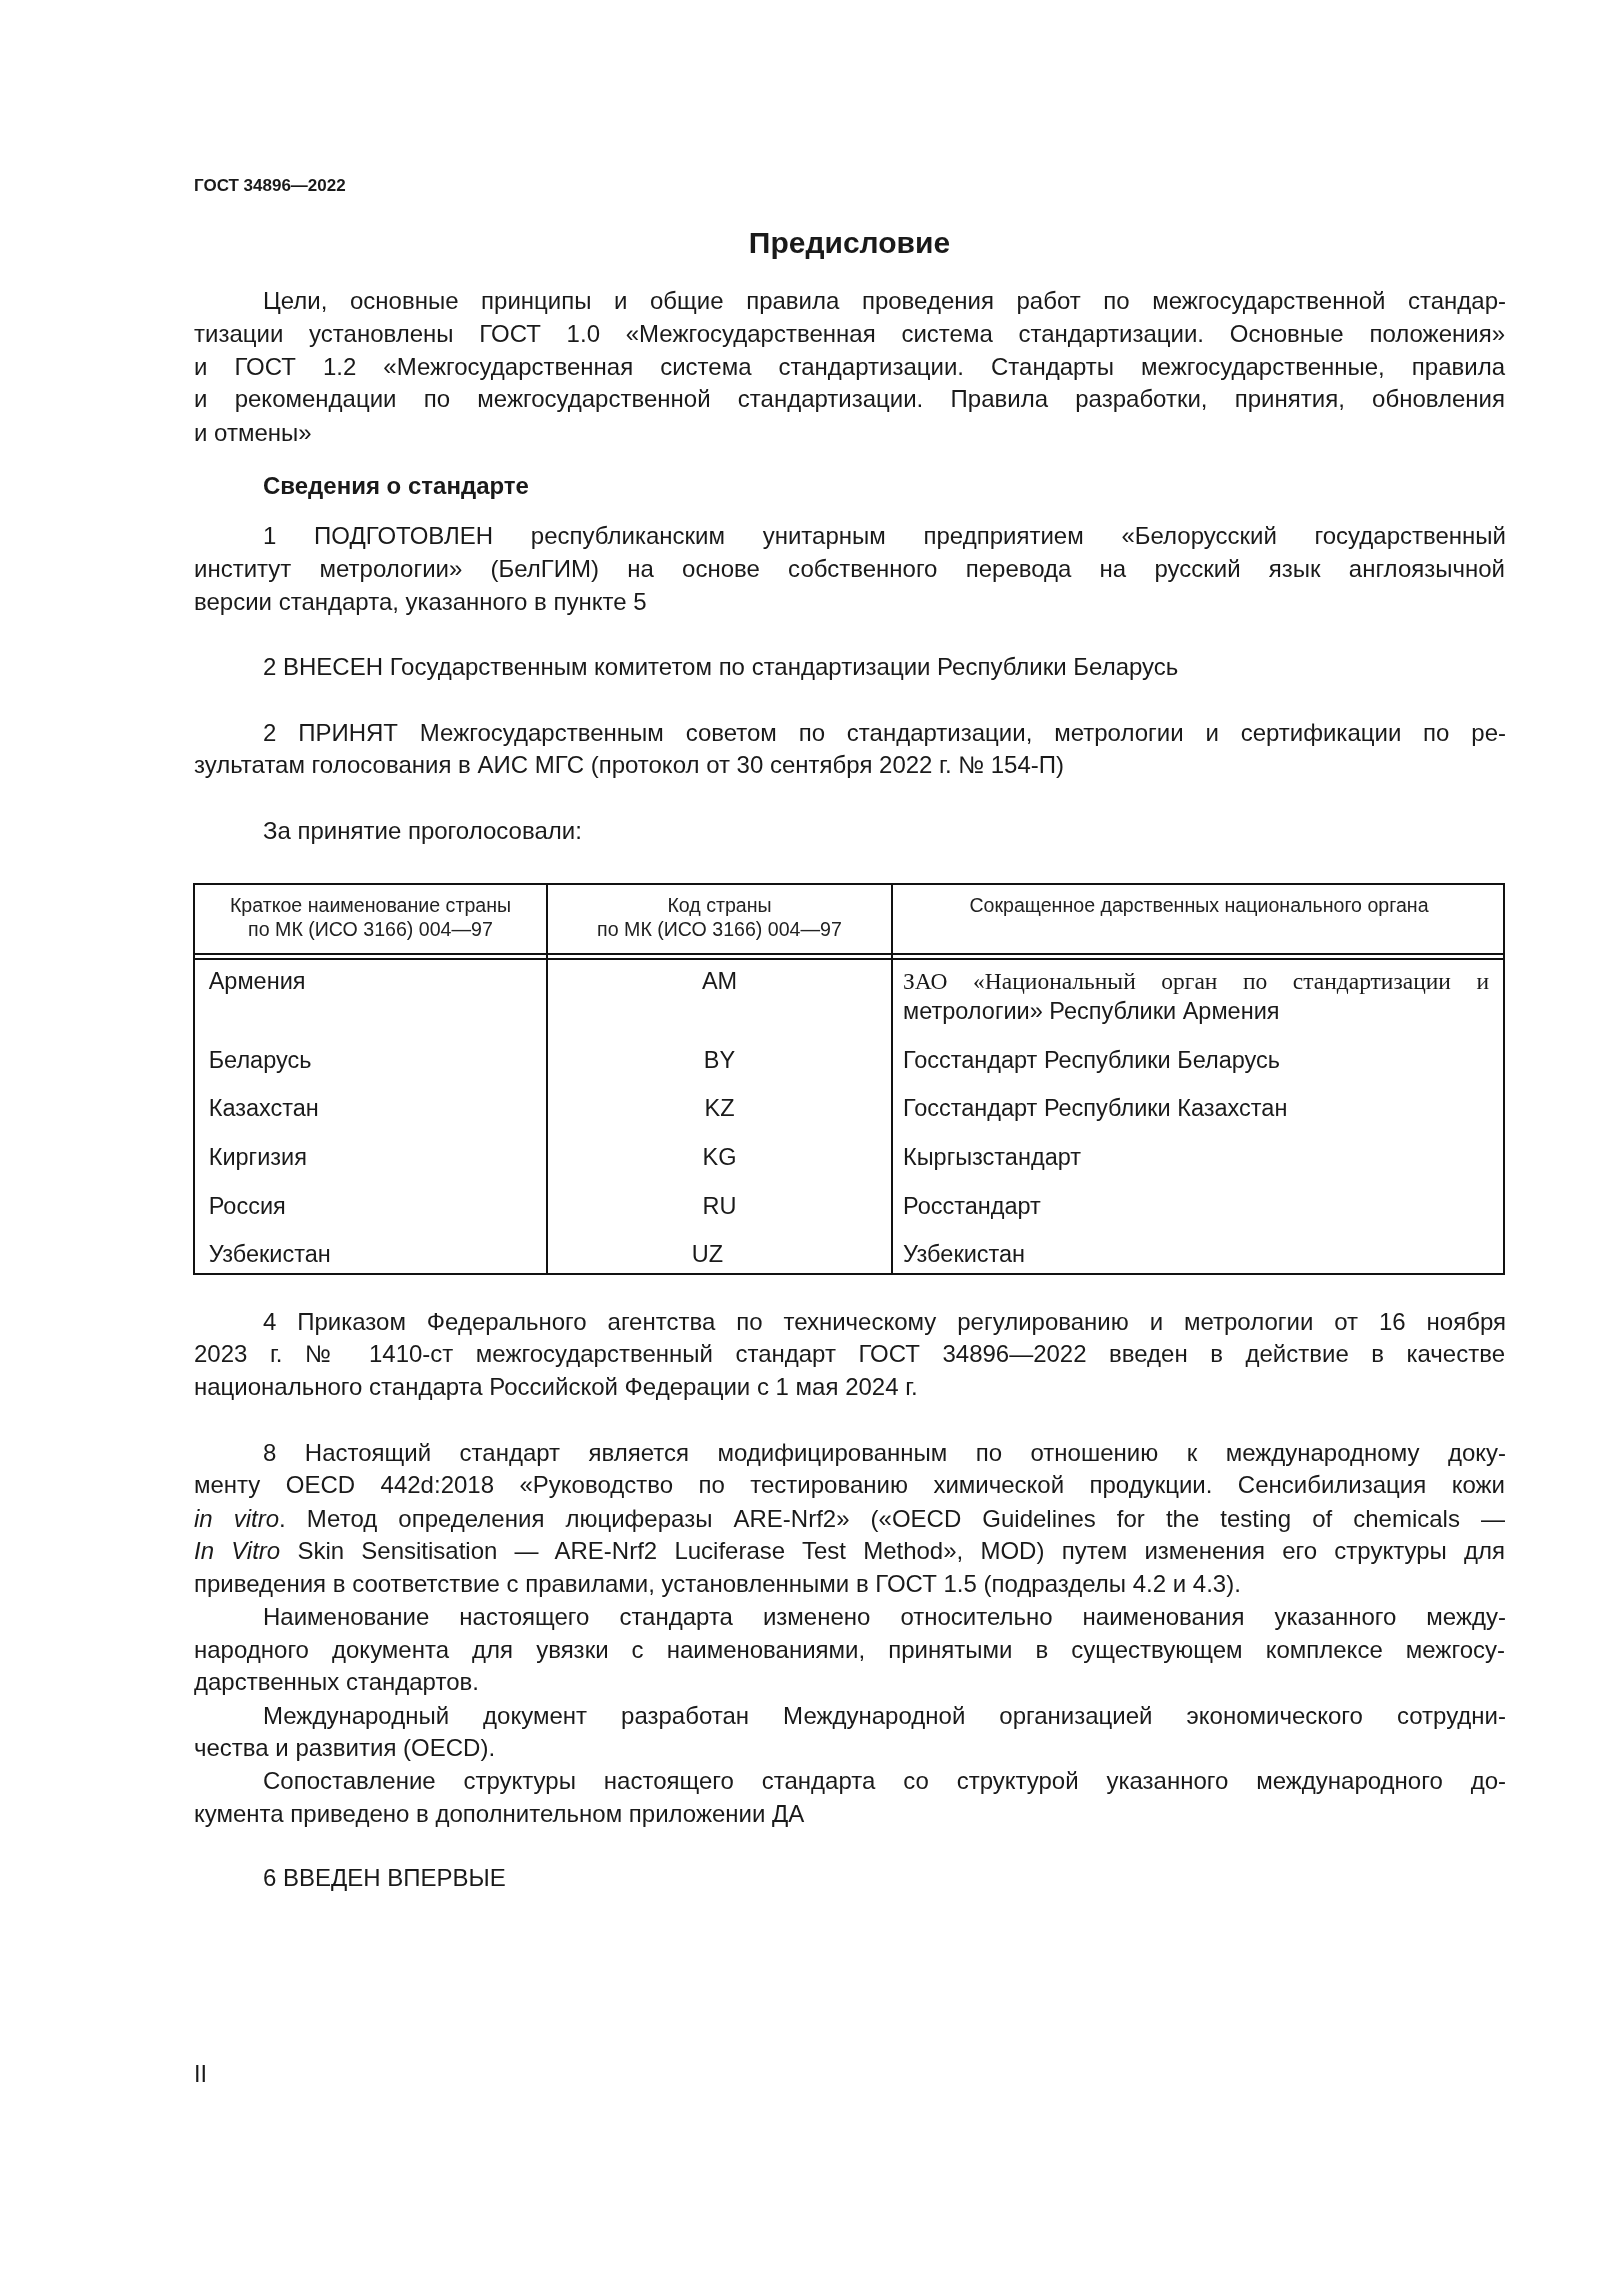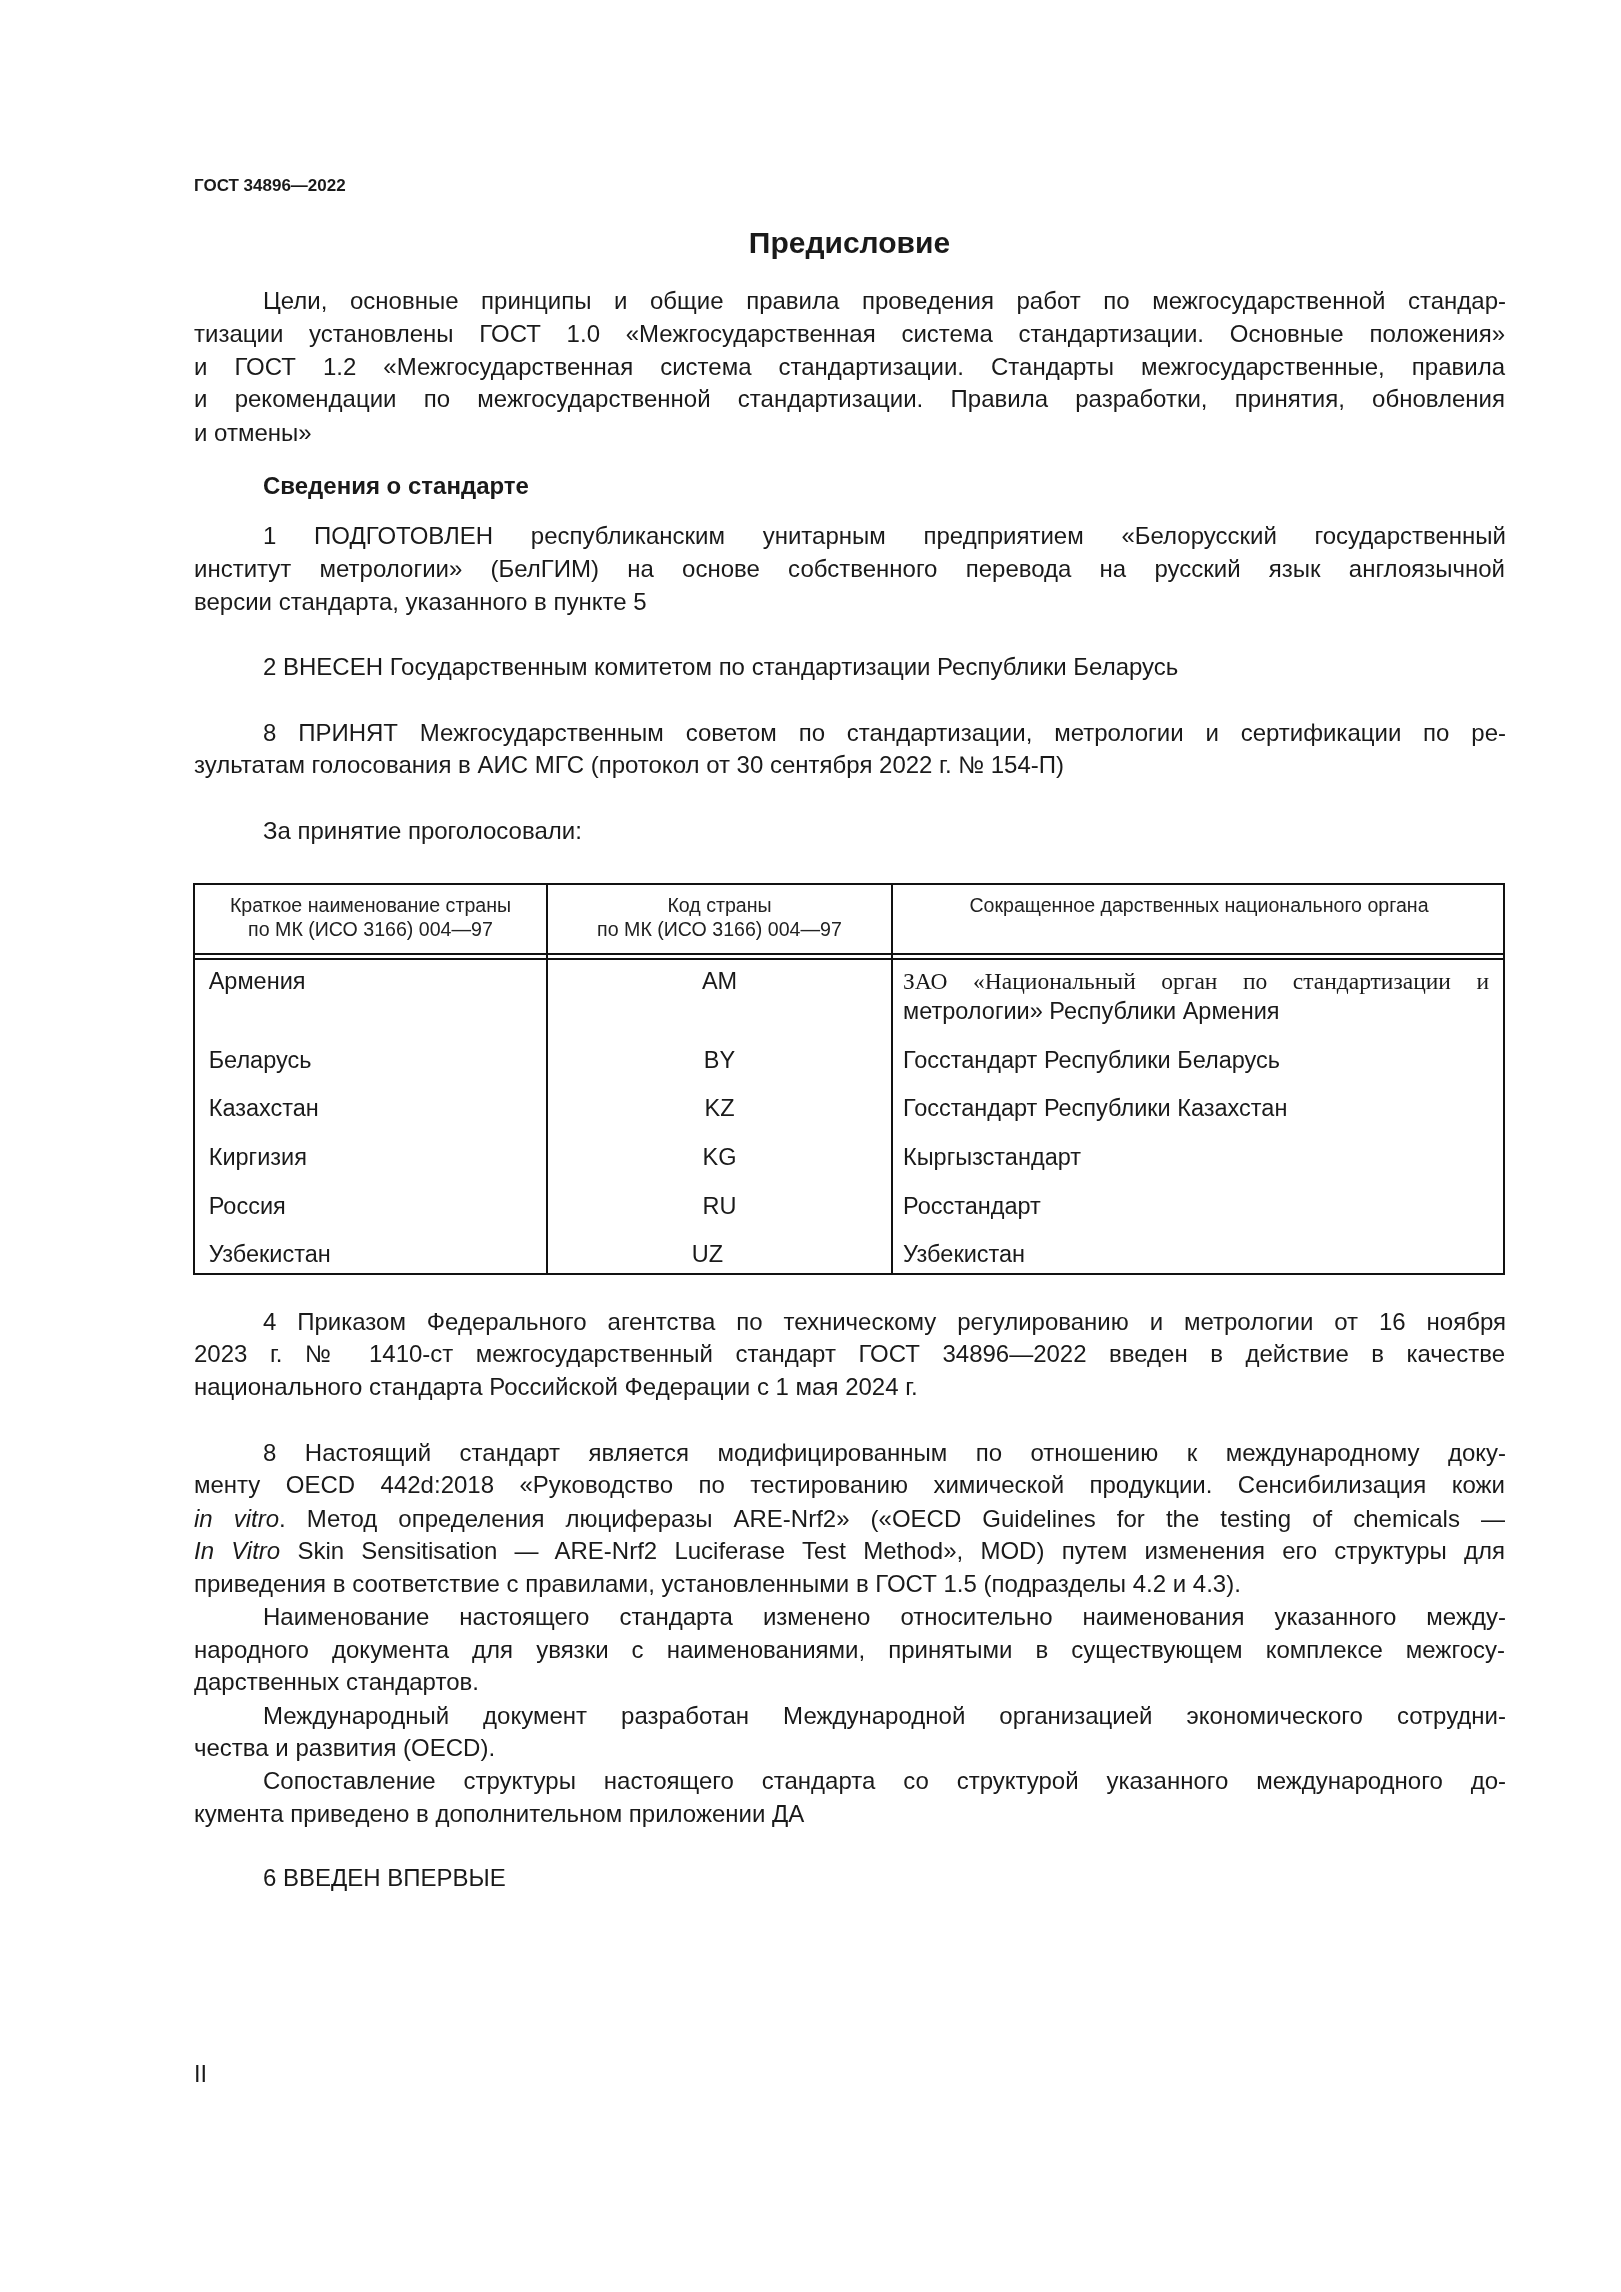--- a/index.html
+++ b/index.html
@@ -41,21 +41,21 @@
 
 <div>
   <div class="line ind" style="top:519px">1  ПОДГОТОВЛЕН республиканским унитарным предприятием «Белорусский государственный</div>
   <div class="line" style="top:552px">институт метрологии» (БелГИМ) на основе собственного перевода на русский язык англоязычной</div>
   <div class="line last" style="top:585px">версии стандарта, указанного в пункте 5</div>
 </div>
 
 <div class="line ind last" style="top:650px">2  ВНЕСЕН Государственным комитетом по стандартизации Республики Беларусь</div>
 
 <div>
-  <div class="line ind" style="top:716px">8  ПРИНЯТ Межгосударственным советом по стандартизации, метрологии и сертификации по ре-</div>
+  <div class="line ind" style="top:716px">2  ПРИНЯТ Межгосударственным советом по стандартизации, метрологии и сертификации по ре-</div>
   <div class="line last" style="top:748px">зультатам голосования в АИС МГС (протокол от 30 сентября 2022 г. № 154-П)</div>
 </div>
 
 <div class="line ind last" style="top:814px">За принятие проголосовали:</div>
 
 <div class="tbl">
   <div class="vline" style="left:351px"></div>
   <div class="vline" style="left:696px"></div>
   <div class="hline" style="top:68px"></div>
   <div class="hline" style="top:73px"></div>

